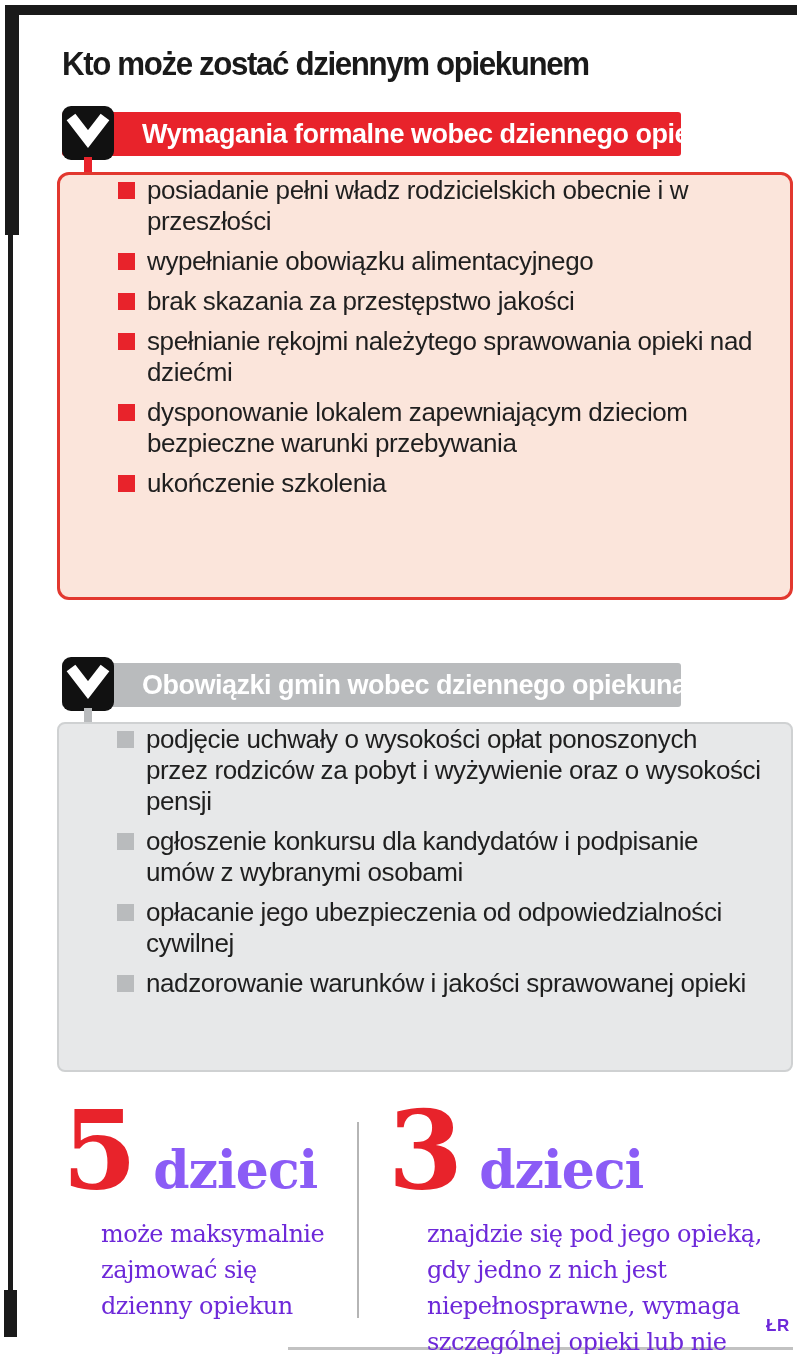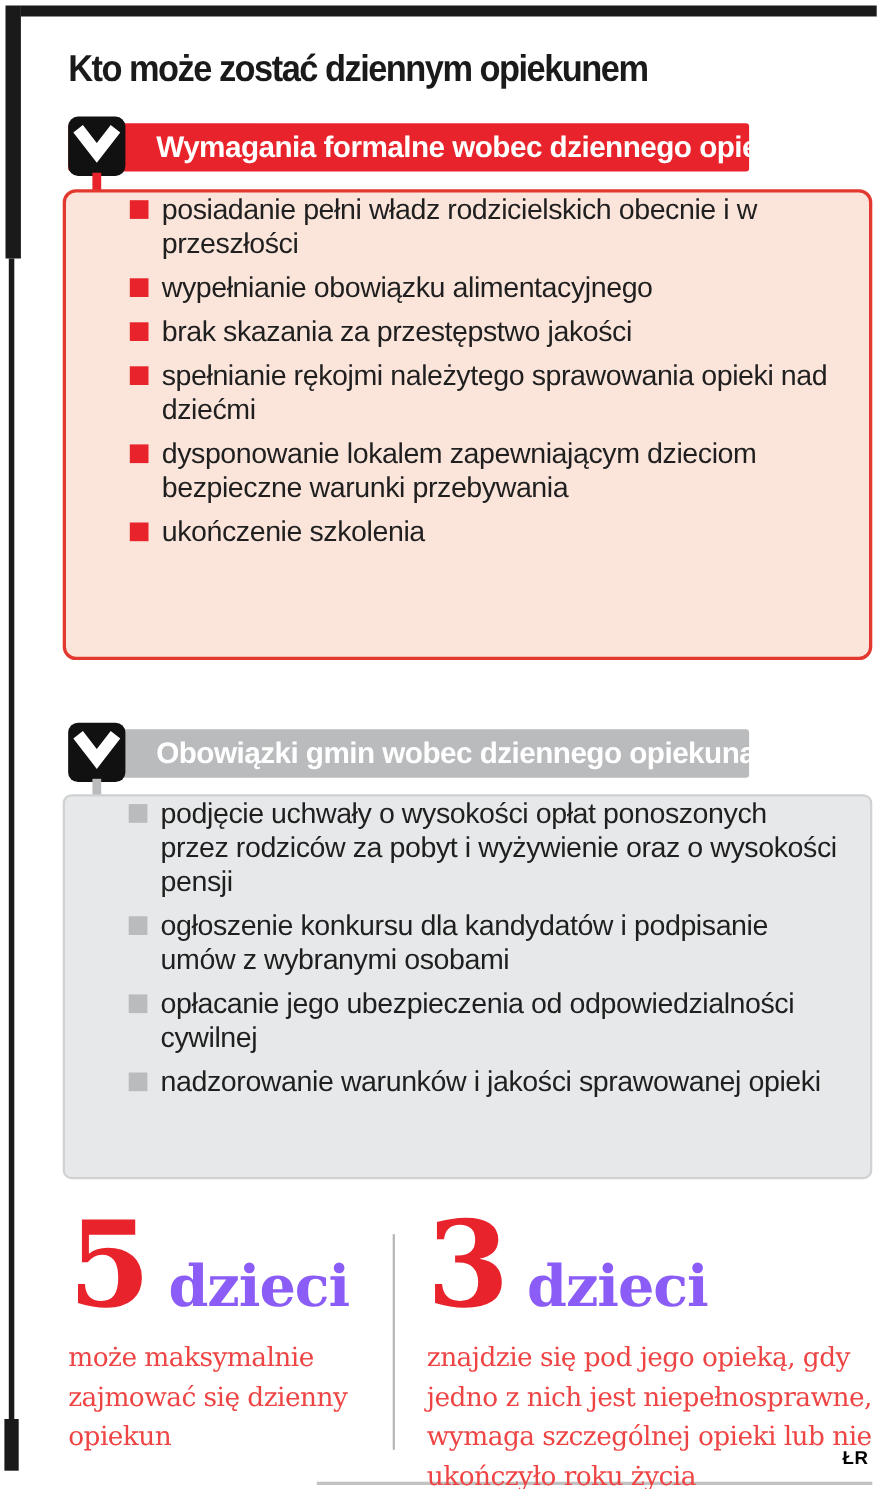--- a/index.html
+++ b/index.html
@@ -58,26 +58,26 @@
   .stat-number{
     font-family:"DejaVu Serif",serif;font-weight:700;font-size:108px;line-height:104px;
     color:#e8232b;letter-spacing:-2px;
   }
   .stat-unit{
     font-family:"DejaVu Serif",serif;font-weight:700;font-size:52px;color:#8b5cf6;
     margin-left:18px;letter-spacing:-1px;
   }
   .stat-desc{
     margin-top:14px;font-family:"DejaVu Serif",serif;font-size:24px;line-height:36px;
-    color:#ef4444;letter-spacing:-0.5px;
+    color:#6d28d9;letter-spacing:-0.5px;margin-left:39px;
   }
   .stat-divider{position:absolute;left:357px;top:1122px;width:2px;height:196px;background:#b5b5b5;}
   .credit{
     position:absolute;left:766px;top:1316px;font-size:17px;font-weight:700;
-    color:#000000;letter-spacing:0.5px;
+    color:#6d28d9;letter-spacing:0.5px;
   }
 </style>
 </head>
 <body>
 
 <div class="canvas">
 
   <div class="top-rule"></div>
   <div class="corner-bar"></div>
   <div class="left-rule"></div>

